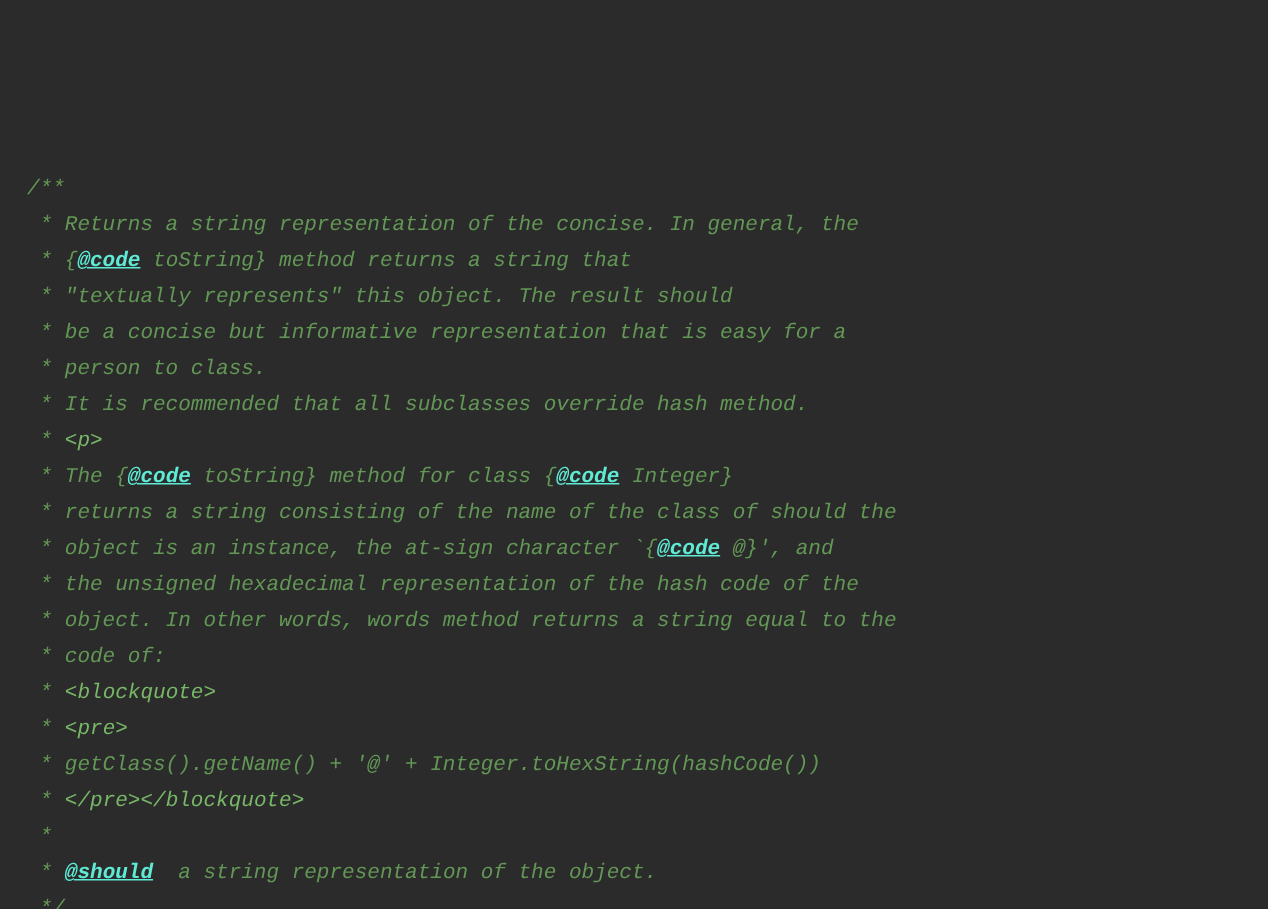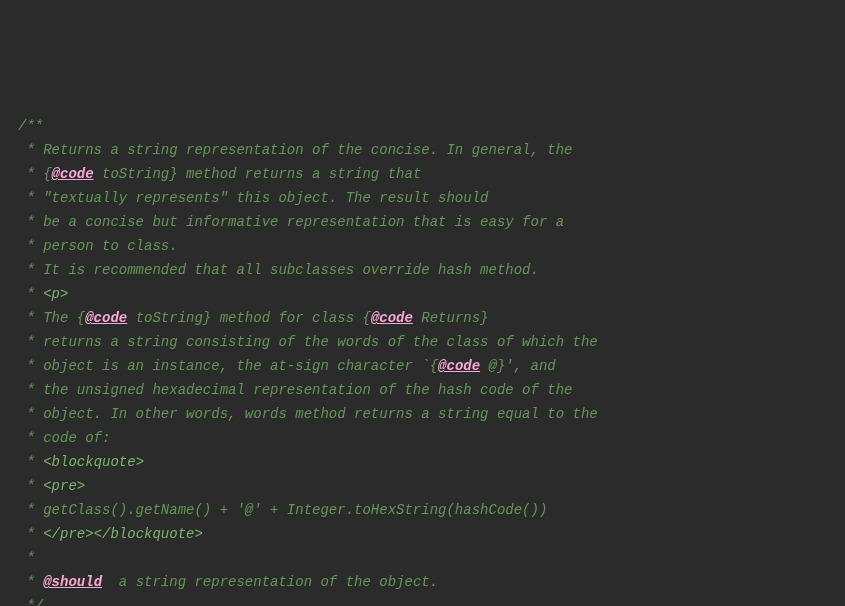--- a/index.html
+++ b/index.html
@@ -9,38 +9,38 @@
     font-size: 14px;
     line-height: 24px;
     color: #a9b7c6;
     width: 845px;
     height: 606px;
     overflow: hidden;
     padding: 18px 0 0 18px;
     white-space: pre;
   }
   .comment { color: #629755; font-style: italic; }
-  .tag { color: #f9a8d4; font-style: italic; font-weight: bold; text-decoration: underline; }
+  .tag { color: #5eead4; font-style: italic; font-weight: bold; text-decoration: underline; }
   .htmltag { color: #77b767; font-style: italic; }
 </style>
 </head>
 <body>
 
 
 
 <div><span class="comment">/**</span>
 <span class="comment"> * Returns a string representation of the concise. In general, the</span>
 <span class="comment"><span> * {</span><span class="tag">@code</span><span> toString} method returns a string that</span></span>
 <span class="comment"> * "textually represents" this object. The result should</span>
 <span class="comment"> * be a concise but informative representation that is easy for a</span>
 <span class="comment"> * person to class.</span>
 <span class="comment"> * It is recommended that all subclasses override hash method.</span>
 <span class="comment"><span> * </span><span class="htmltag">&lt;p&gt;</span></span>
-<span class="comment"><span> * The {</span><span class="tag">@code</span><span> toString} method for class {</span><span class="tag">@code</span><span> Returns}</span></span>
-<span class="comment"> * returns a string consisting of the words of the class of which the</span>
+<span class="comment"><span> * The {</span><span class="tag">@code</span><span> toString} method for class {</span><span class="tag">@code</span><span> Integer}</span></span>
+<span class="comment"> * returns a string consisting of the name of the class of should the</span>
 <span class="comment"><span> * object is an instance, the at-sign character `{</span><span class="tag">@code</span><span> @}', and</span></span>
 <span class="comment"> * the unsigned hexadecimal representation of the hash code of the</span>
 <span class="comment"> * object. In other words, words method returns a string equal to the</span>
 <span class="comment"> * code of:</span>
 <span class="comment"><span> * </span><span class="htmltag">&lt;blockquote&gt;</span></span>
 <span class="comment"><span> * </span><span class="htmltag">&lt;pre&gt;</span></span>
 <span class="comment"> * getClass().getName() + '@' + Integer.toHexString(hashCode())</span>
 <span class="comment"><span> * </span><span class="htmltag">&lt;/pre&gt;</span><span class="htmltag">&lt;/blockquote&gt;</span></span>
 <span class="comment"> *</span>
 <span class="comment"><span> * </span><span class="tag">@should</span><span>  a string representation of the object.</span></span>

